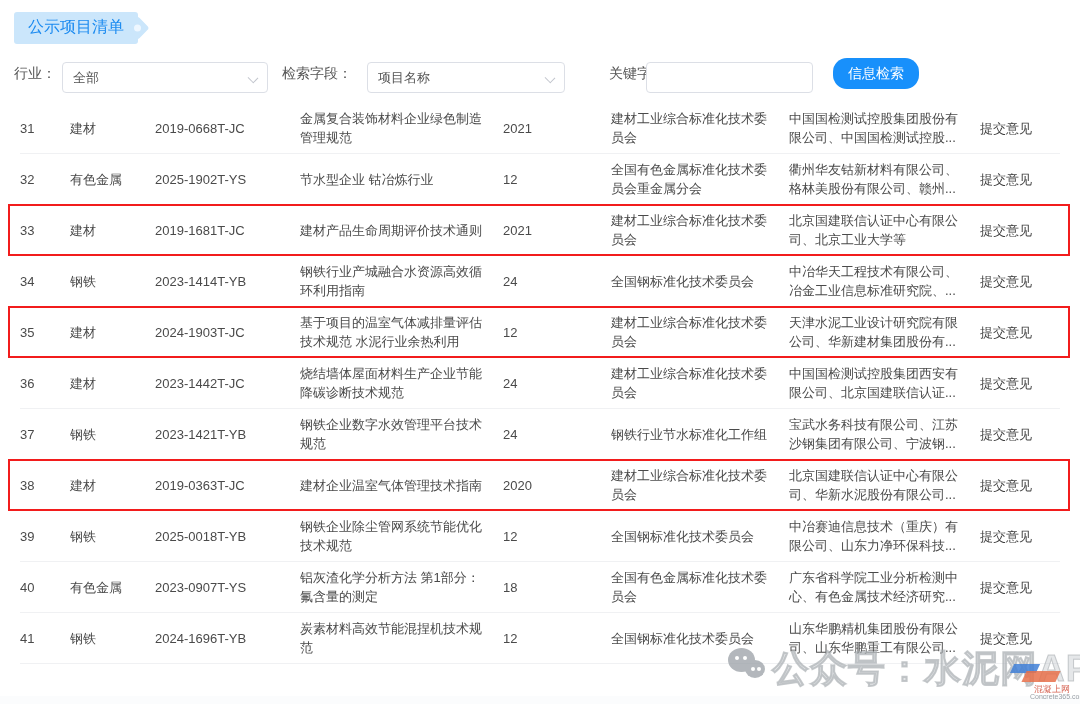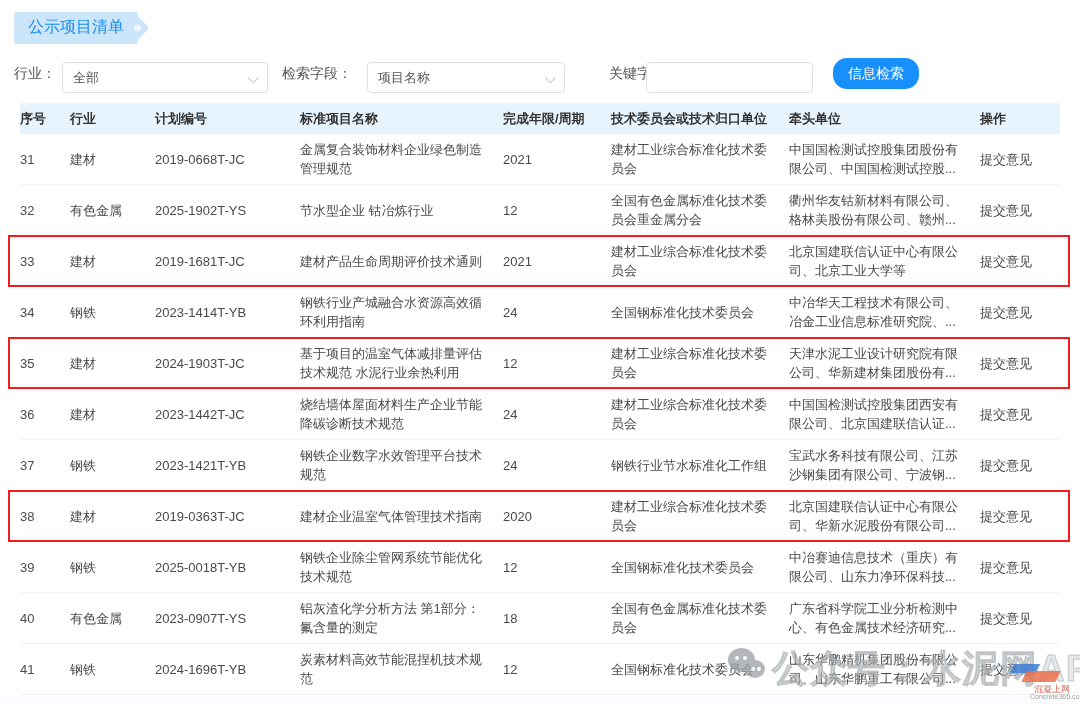--- a/index.html
+++ b/index.html
@@ -96,30 +96,20 @@
 
   <span class="lbl lbl-keyword">关键字：</span>
   <div class="inp inp-keyword">
     <input type="text" value="" style="">
   </div>
 
   <button class="btn-search">信息检索</button>
 </div>
 
 <div class="table">
-  <div class="thead">
-    <div class="th">序号</div>
-    <div class="th">行业</div>
-    <div class="th">计划编号</div>
-    <div class="th">标准项目名称</div>
-    <div class="th">完成年限/周期</div>
-    <div class="th">技术委员会或技术归口单位</div>
-    <div class="th">牵头单位</div>
-    <div class="th">操作</div>
-  </div>
   <div id="tbody">
       <div class="trow">
         <div class="td">31</div>
         <div class="td">建材</div>
         <div class="td">2019-0668T-JC</div>
         <div class="td">金属复合装饰材料企业绿色制造管理规范</div>
         <div class="td">2021</div>
         <div class="td">建材工业综合标准化技术委员会</div>
         <div class="td">中国国检测试控股集团股份有限公司、中国国检测试控股...</div>
         <div class="td action"><a>提交意见</a></div>

